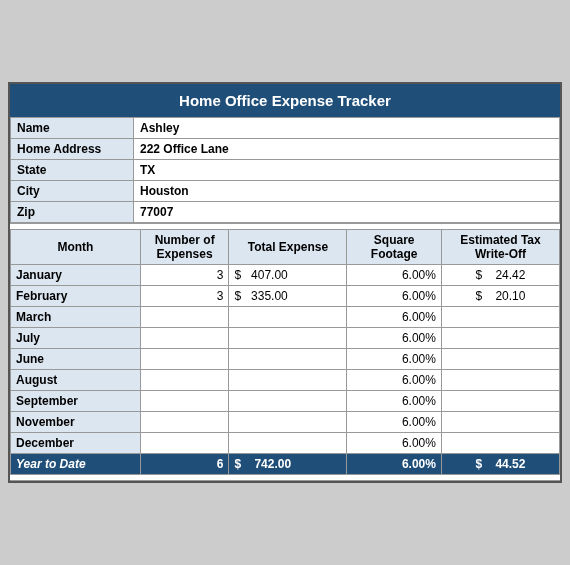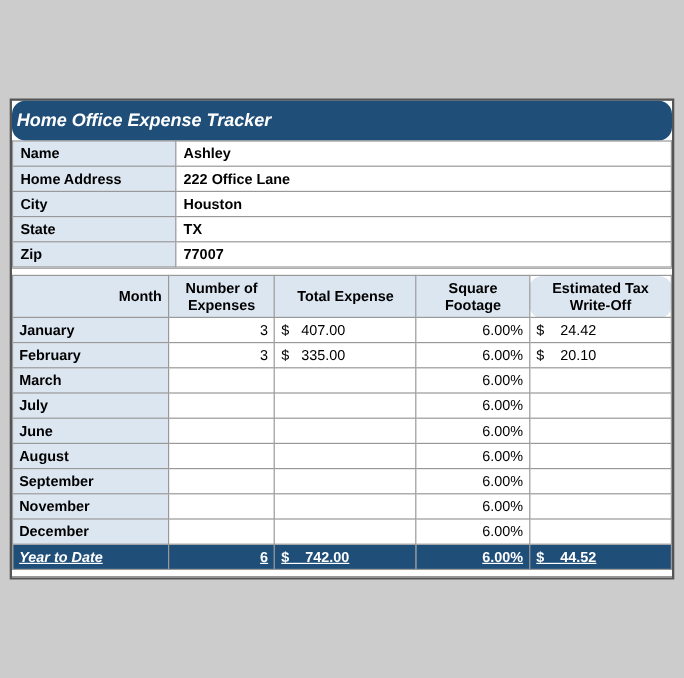--- a/index.html
+++ b/index.html
@@ -15,38 +15,37 @@
     }
     .tracker {
       width: 554px;
       border: 2px solid #555;
       background: #fff;
       margin: 6px;
     }
     .title-row {
       background: #1f4e79;
       color: #fff;
+      text-align: center;
       padding: 8px 4px;
       font-size: 15px;
       font-weight: bold;
-      font-style: italic;
-      border-radius: 11px;
     }
     .info-table {
       width: 100%;
       border-collapse: collapse;
     }
     .info-table tr td {
       border: 1px solid #999;
       padding: 3px 6px;
     }
     .info-table tr td:first-child {
       font-weight: bold;
       background: #dce6f1;
-      width: 136px;
+      width: 123px;
     }
     .info-table tr td:last-child {
       background: #fff;
       font-weight: bold;
     }
     .spacer {
       height: 6px;
       background: #fff;
       border-top: 1px solid #999;
     }
@@ -59,59 +58,56 @@
       padding: 3px 5px;
     }
     .expense-table thead tr th {
       background: #dce6f1;
       font-weight: bold;
       text-align: center;
       vertical-align: middle;
     }
     .expense-table thead tr th.month-col {
       width: 110px;
-      text-align: right;
     }
     .expense-table thead tr th.num-col {
       width: 75px;
     }
     .expense-table thead tr th.total-col {
       width: 100px;
     }
     .expense-table thead tr th.sq-col {
       width: 80px;
     }
     .expense-table thead tr th.tax-col {
       width: 100px;
-      border-radius: 11px;
     }
     .expense-table tbody tr td {
       background: #fff;
     }
     .expense-table tbody tr td.month-cell {
       font-weight: bold;
       background: #dce6f1;
     }
     .expense-table tbody tr td.num-cell {
       text-align: right;
     }
     .expense-table tbody tr td.total-cell {
       text-align: left;
     }
     .expense-table tbody tr td.sq-cell {
       text-align: right;
     }
     .expense-table tbody tr td.tax-cell {
-      text-align: left;
+      text-align: center;
     }
     .total-row td {
       background: #1f4e79 !important;
       color: #fff !important;
       font-weight: bold !important;
-      text-decoration: underline;
     }
     .total-row td.month-cell {
       font-style: italic;
     }
     .bottom-spacer {
       height: 6px;
       background: #fff;
       border-bottom: 1px solid #999;
     }
   </style>
@@ -126,26 +122,26 @@
     <tbody>
         <tr>
       <td>Name</td>
       <td>Ashley</td>
     </tr>
     <tr>
       <td>Home Address</td>
       <td>222 Office Lane</td>
     </tr>
     <tr>
+      <td>State</td>
+      <td>TX</td>
+    </tr>
+    <tr>
       <td>City</td>
       <td>Houston</td>
-    </tr>
-    <tr>
-      <td>State</td>
-      <td>TX</td>
     </tr>
     <tr>
       <td>Zip</td>
       <td>77007</td>
     </tr>
   </tbody>
     </table>
 
   <div class="spacer"></div>
 

